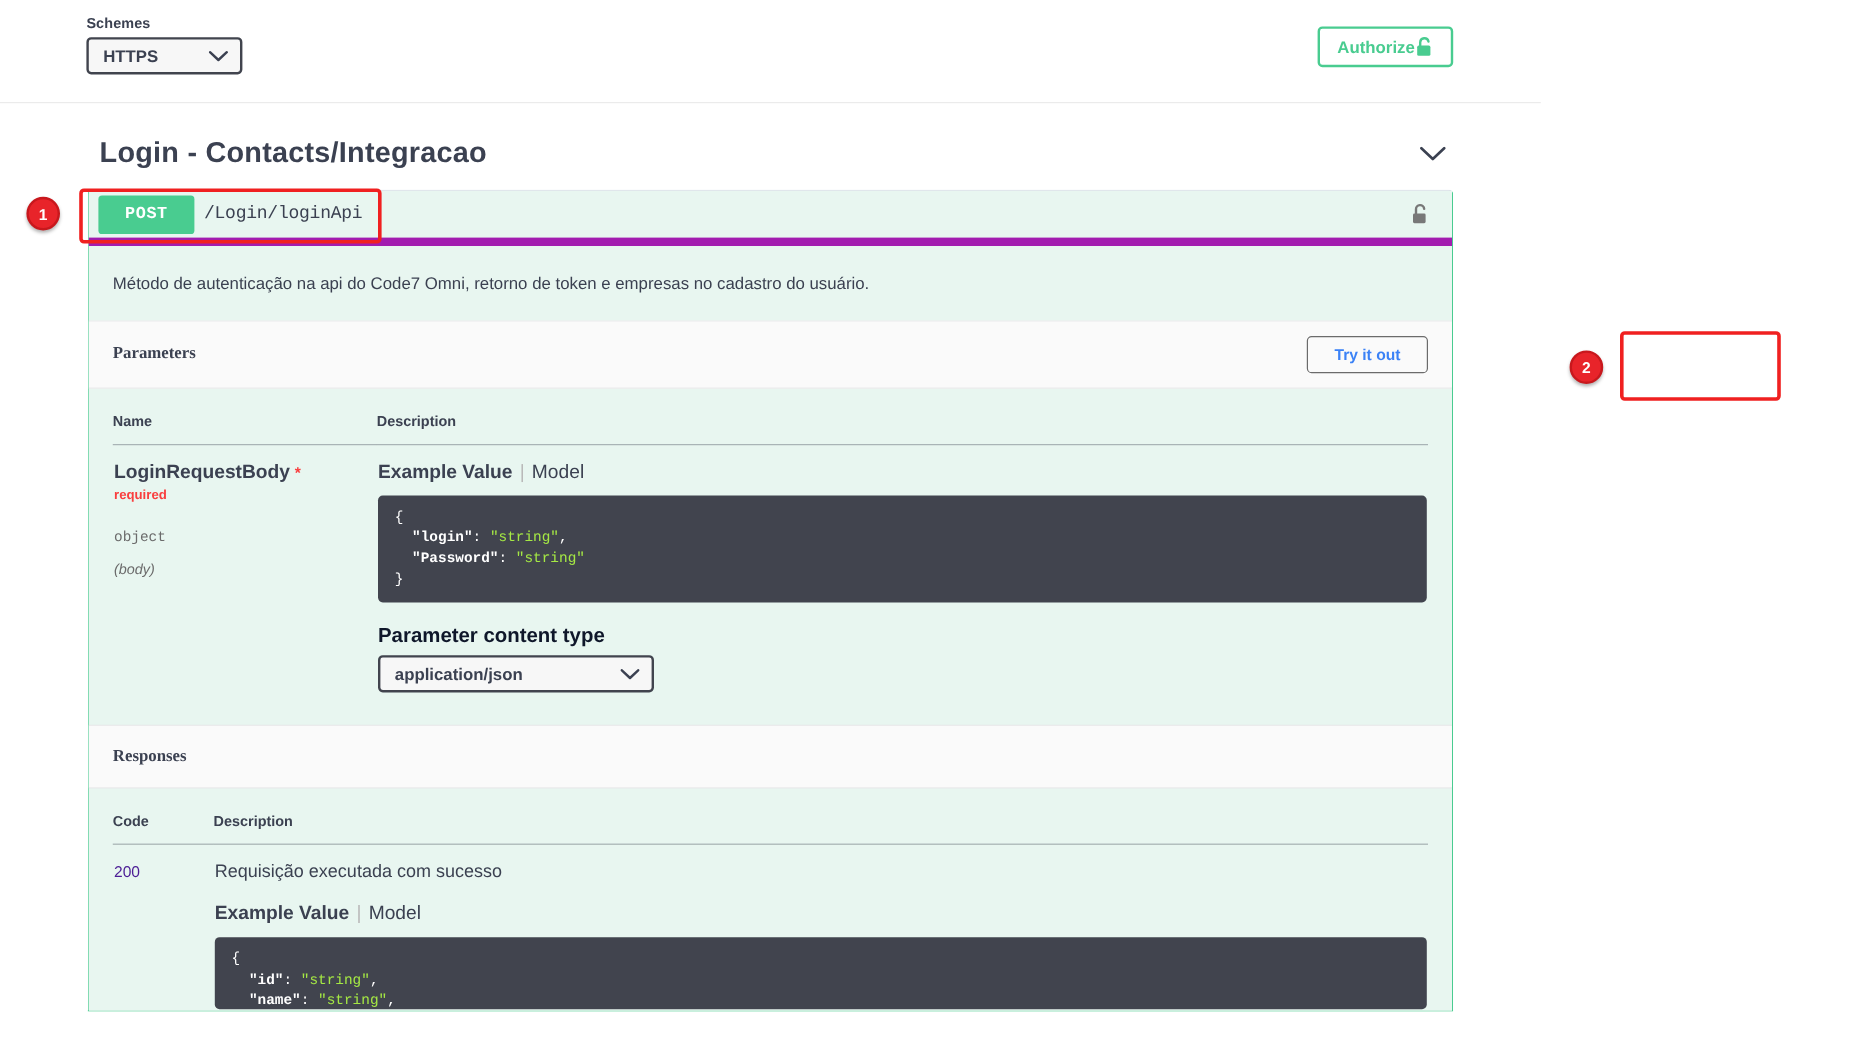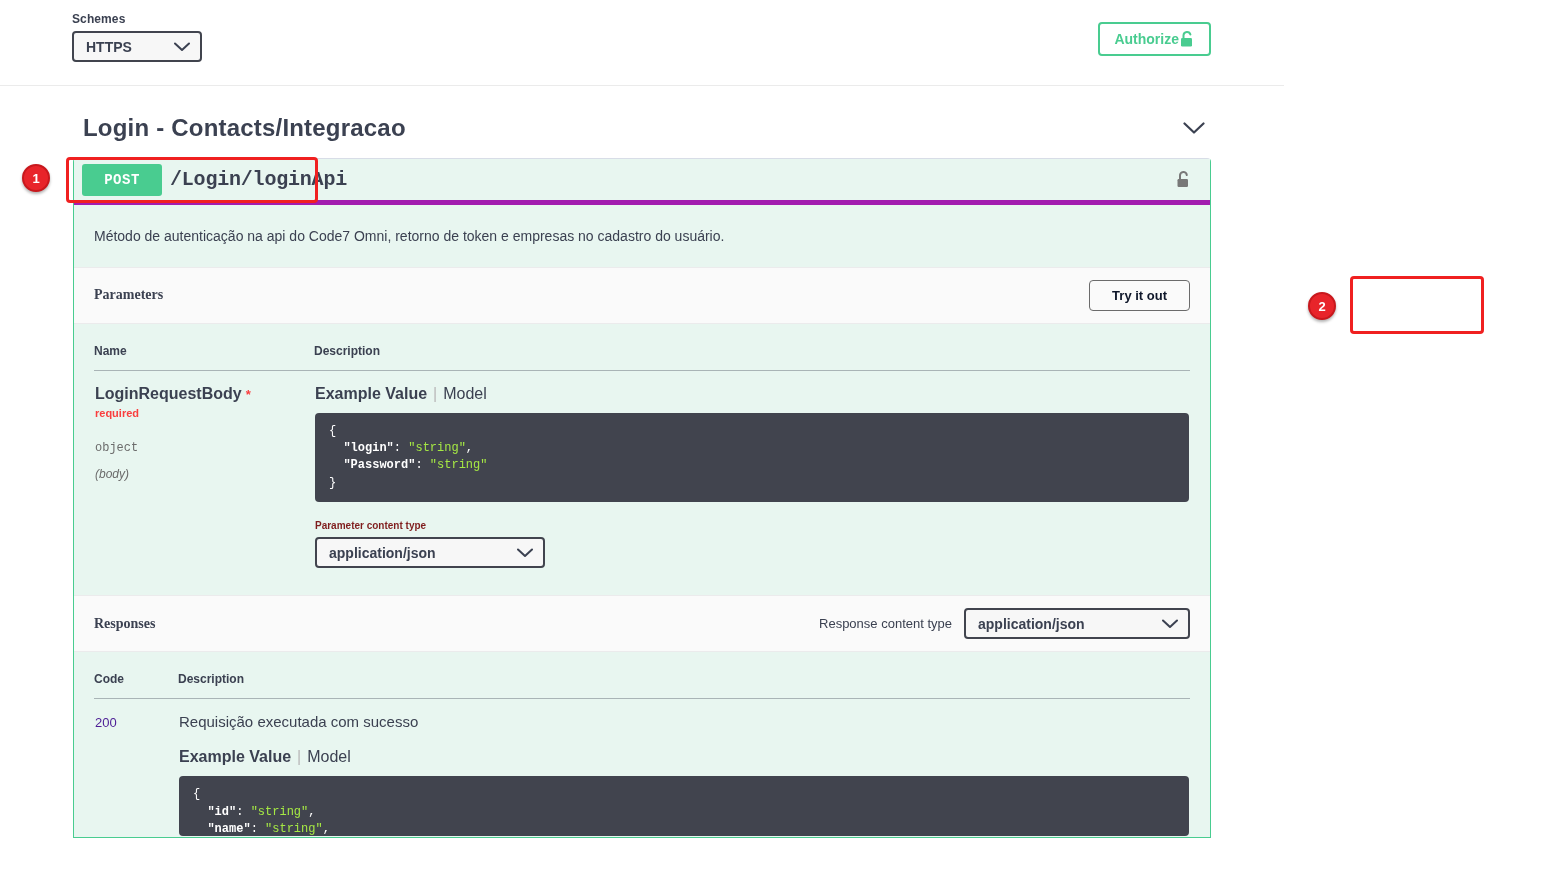--- a/index.html
+++ b/index.html
@@ -68,39 +68,39 @@
     margin: 0 73px 0 73px;
     border: 1px solid #49cc90;
     border-radius: 4px 4px 0 0;
     background: #e8f6f0;
     border-top: 1px solid #d8dde7;
   }
   .opblock-summary {
     display: flex; align-items: center;
     padding: 5px 10px 5px 8px;
     height: 46px;
-    border-bottom: 5px solid #a21caf;
+    border-bottom: 7px solid #a21caf;
     background: #e8f6f0;
     cursor: pointer;
     position: relative;
   }
   .http-method {
     background: #49cc90;
     color: #fff;
     font-family: "Liberation Mono", monospace;
     font-size: 14px; font-weight: 700;
     letter-spacing: .5px;
     text-align: center;
     border-radius: 3px;
     min-width: 80px; padding: 8px 0;
     margin-right: 8px;
   }
   .op-path {
     font-family: "Liberation Mono", monospace;
-    font-size: 20px; font-weight: 700;
+    font-size: 15px; font-weight: 400;
     color: #3b4151;
     letter-spacing: -.2px;
   }
   .op-lock { margin-left: auto; display:flex; padding-right: 8px; }
 
   .opblock-body { background: #e8f6f0; padding: 0; }
   .op-description {
     padding: 22px 20px 20px 20px;
     font-size: 14px; color: #3b4151; line-height: 1.4;
   }
@@ -112,21 +112,21 @@
     border-bottom: 1px solid rgba(59,65,81,.08);
     padding: 12px 20px;
     display: flex; align-items: center; justify-content: space-between;
     min-height: 53px;
   }
   .section-title { font-size: 14px; font-weight: 700; color: #3b4151; font-family: Liberation Serif, serif; }
 
   .tryout-btn {
     border: 1px solid #6b6b6b; border-radius: 4px;
     background: #fafafa;
-    font-size: 13px; font-weight: 700; color: #0f172a;
+    font-size: 13px; font-weight: 700; color: #3b82f6;
     padding: 7px 22px; cursor: pointer;
   }
   .resp-ct-wrap { display: flex; align-items: center; gap: 12px; }
   .resp-ct-label { font-size: 13px; color: #3b4151; }
   .select-box.wide { min-width: 226px; }
 
   
   .tbl { width: 100%; border-collapse: collapse; }
   .tbl thead th {
     text-align: left;
@@ -169,21 +169,21 @@
     font-family: "Liberation Mono", monospace;
     font-size: 12px;
     line-height: 1.45;
     color: #ffffff;
     white-space: pre;
     overflow: hidden;
   }
   .code-block .str { color: #a5e844; }
   .code-block .key { color: #ffffff; font-weight: 700; }
 
-  .ct-label { font-size: 10px; font-weight: 700; color: #7f1d1d; margin: 18px 0 6px 0; }
+  .ct-label { font-size: 17px; font-weight: 700; color: #0f172a; margin: 18px 0 6px 0; }
 
   
   .responses-wrap { padding: 20px 20px 0 20px; }
   .col-code { width: 84px; }
   .resp-code { font-size: 13px; color: #4c1d95; font-family:"Liberation Sans", sans-serif;text-align:right; }
   .resp-desc { font-size: 15px; color: #3b4151; margin-bottom: 18px; }
 
   
   .anno-box {
     position: absolute;
@@ -300,31 +300,20 @@
                     </span>
                   </div>
                 </td>
               </tr>
             </tbody>
           </table>
         </div>
 
         <div class="section-band">
           <div class="section-title">Responses</div>
-          <div class="resp-ct-wrap">
-            <span class="resp-ct-label">Response content type</span>
-            <div class="select-box wide">
-              <span>application/json</span>
-              <span class="chev">
-                <svg width="16" height="10" viewBox="0 0 16 10">
-                    <path d="M1 1.5 L8 8 L15 1.5" stroke="#3b4151" stroke-width="2" fill="none" stroke-linecap="round" stroke-linejoin="round"></path>
-                  </svg>
-              </span>
-            </div>
-          </div>
         </div>
 
         <div class="responses-wrap">
           <table class="tbl">
             <thead>
               <tr>
                 <th class="col-code">Code</th>
                 <th>Description</th>
               </tr>
             </thead>

